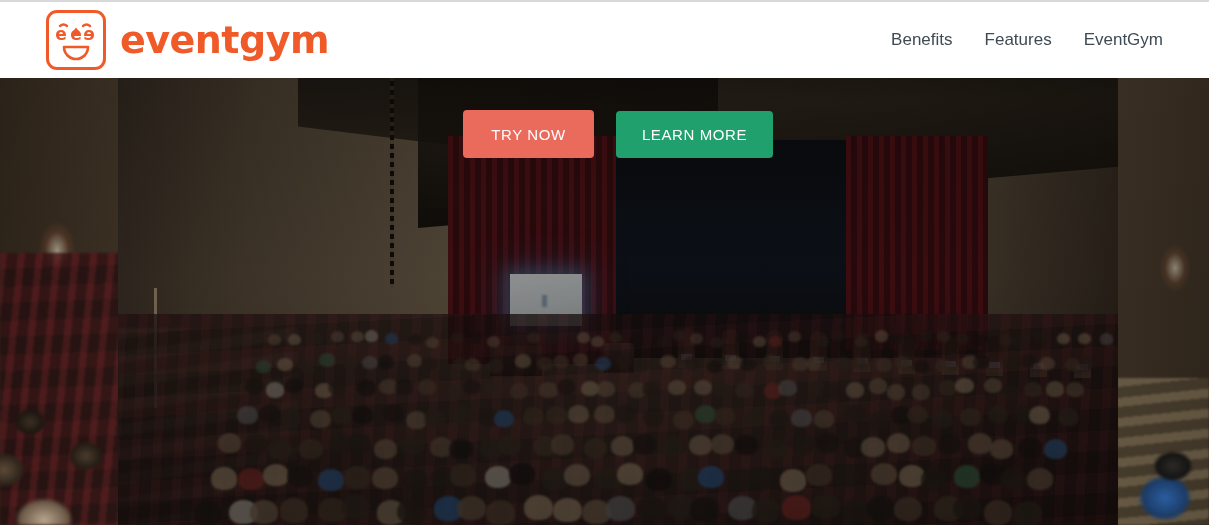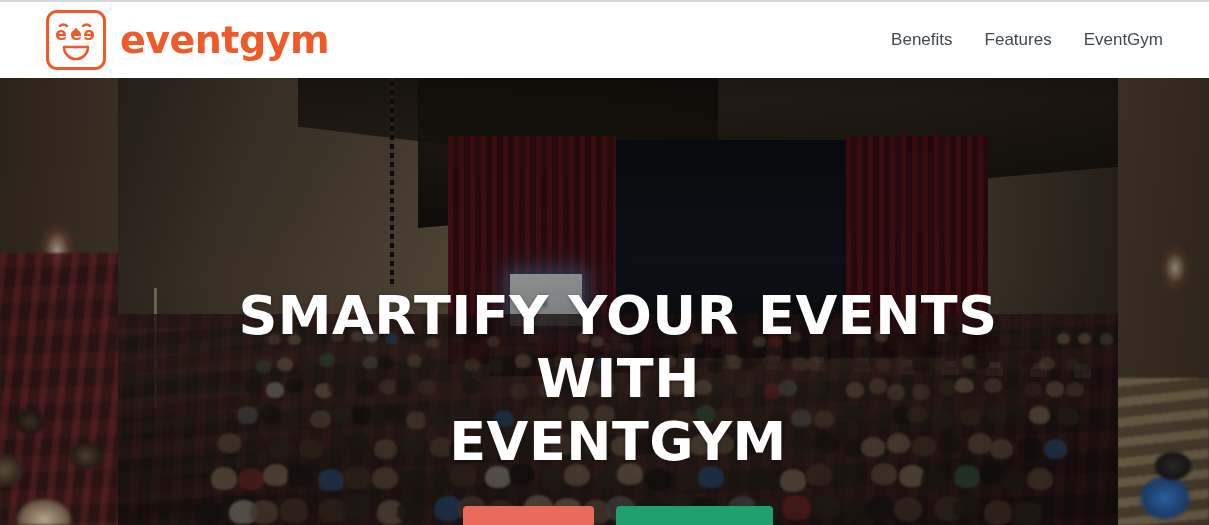--- a/index.html
+++ b/index.html
@@ -584,24 +584,20 @@
             <span style="left: 816.427px; top: 182.399px; width: 28.6px; height: 24.596px; background: rgb(75, 59, 44); opacity: 0.82;"></span>
             <span style="left: 835.492px; top: 181.73px; width: 28.6px; height: 24.596px; background: rgb(42, 33, 26); opacity: 0.82;"></span>
             <span style="left: 865.619px; top: 186.39px; width: 28.6px; height: 24.596px; background: rgb(90, 70, 54); opacity: 0.82;"></span>
             <span style="left: 895.103px; top: 186.96px; width: 28.6px; height: 24.596px; background: rgb(51, 42, 33); opacity: 0.82;"></span>
           </div>
       </div>
       <div class="cp-overlay"></div>
     </div>
 
     <div class="hero-content">
-      <div class="hero-title">
-        <span>SMARTIFY YOUR EVENTS WITH</span><br>
-        <span>EVENTGYM</span>
-      </div>
       <div class="cta-row">
         <button class="btn btn-try">TRY NOW</button>
         <button class="btn btn-learn">LEARN MORE</button>
       </div>
     </div>
 
   </div>
 </div>
 
 </body></html>

